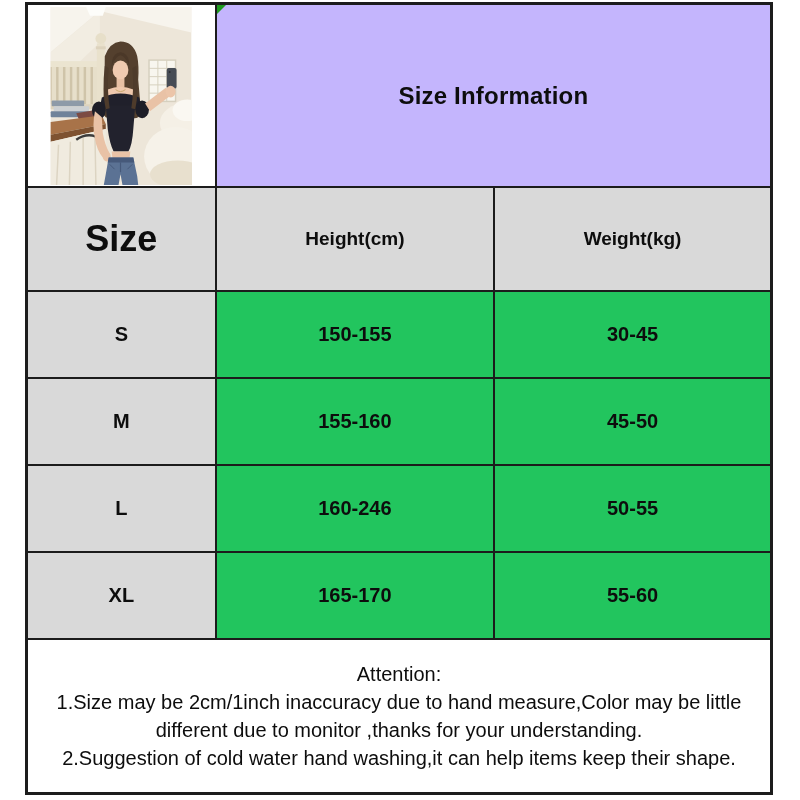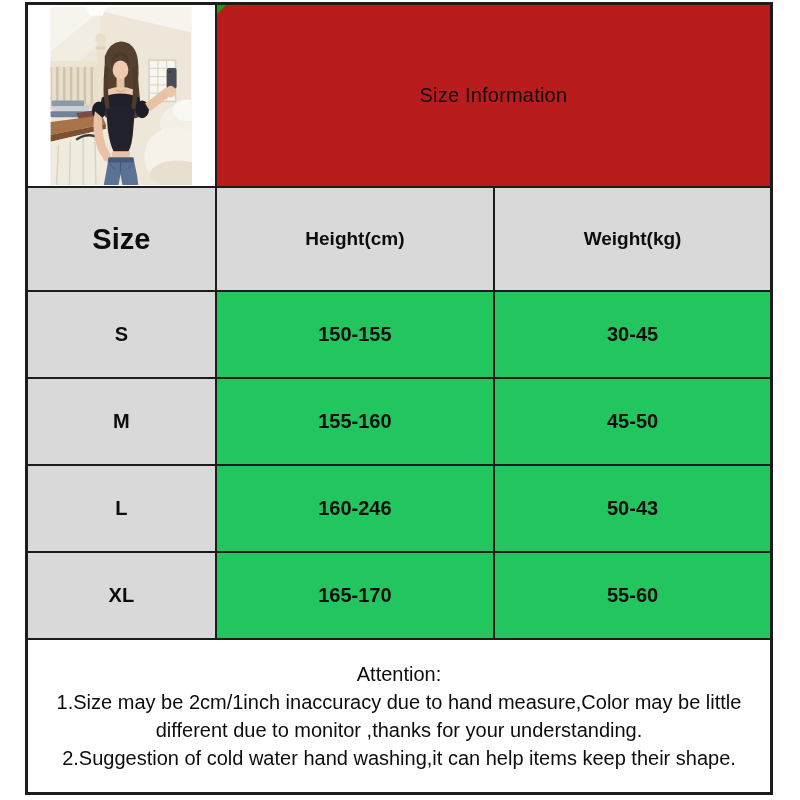--- a/index.html
+++ b/index.html
@@ -23,40 +23,40 @@
   table.size-table td {
     border: 2px solid #1c1c1c;
     text-align: center;
     vertical-align: middle;
     padding: 0;
     overflow: hidden;
   }
   td.photo-cell { background: #ffffff; height: 181px; }
   td.photo-cell svg { display: block; margin: 0 auto; }
   td.title-cell {
-    background: #b91c1c;
+    background: #c4b5fd;
     position: relative;
-    font-weight: normal;
-    font-size: 20px;
+    font-weight: bold;
+    font-size: 24px;
     letter-spacing: 0.2px;
   }
   .corner-flag {
     position: absolute;
     top: 0; left: 0;
     width: 0; height: 0;
     border-top: 9px solid #1e9b1e;
     border-right: 9px solid transparent;
   }
   tr.head-row td {
     background: #d9d9d9;
     font-weight: bold;
     font-size: 19px;
     height: 102px;
   }
-  tr.head-row td.size-head { font-size: 29px; }
+  tr.head-row td.size-head { font-size: 36px; }
   tr.data-row td {
     height: 85px;
     font-weight: bold;
     font-size: 20px;
     background: #22c55e;
   }
   tr.data-row td.size-cell { background: #d9d9d9; }
   td.attn-cell {
     background: #ffffff;
     text-align: left;
@@ -174,21 +174,21 @@
         <td>30-45</td>
       </tr>
       <tr class="data-row">
         <td class="size-cell">M</td>
         <td>155-160</td>
         <td>45-50</td>
       </tr>
       <tr class="data-row">
         <td class="size-cell">L</td>
         <td>160-246</td>
-        <td>50-43</td>
+        <td>50-55</td>
       </tr>
       <tr class="data-row">
         <td class="size-cell">XL</td>
         <td>165-170</td>
         <td>55-60</td>
       </tr>
 
       <tr>
         <td class="attn-cell" colspan="3">
           <p>Attention:</p>

